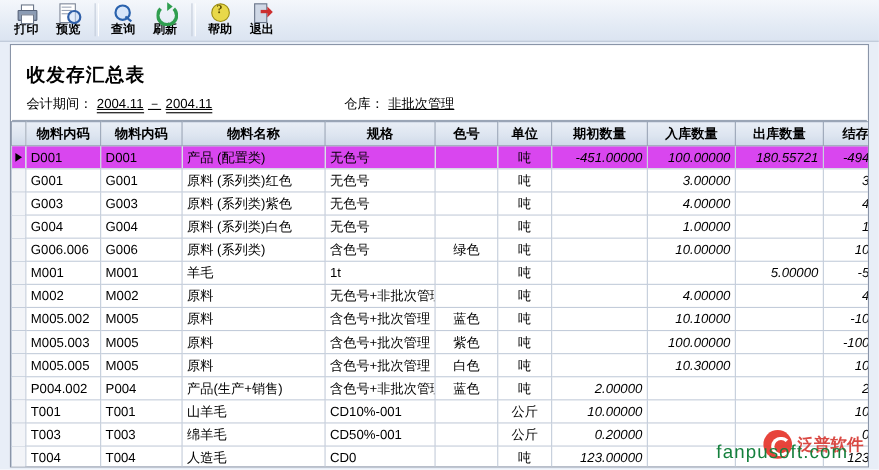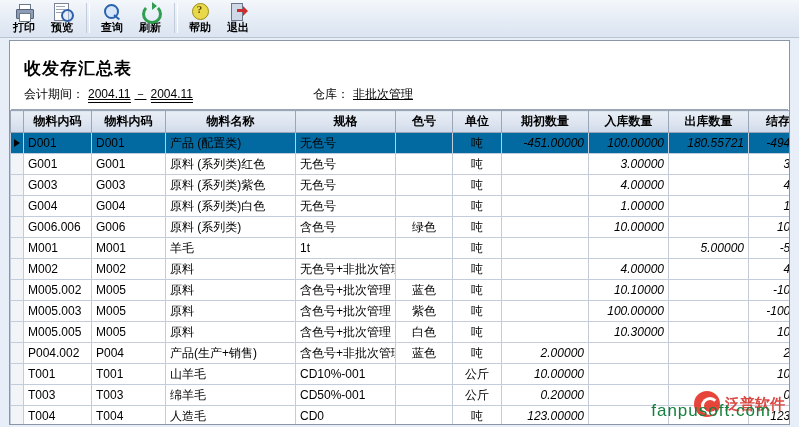--- a/index.html
+++ b/index.html
@@ -173,21 +173,21 @@
     border-top: none;
     height: 20px;
     padding: 0 4px;
     white-space: nowrap;
     overflow: hidden;
   }
   .c-left { text-align: left; }
   .c-right { text-align: right; font-style: italic; }
   .c-center { text-align: center; }
   tr.sel td {
-    background: #0369a1;
+    background: #d946ef;
   }
   .rowmark {
     width: 12px;
     position: relative;
     background: #f2f4f8;
     border-right: 1px solid #c3ccda;
   }
   th.rowmark {
     background: linear-gradient(to bottom, #e9eef6 0%, #dde5f0 55%, #cfd9e8 100%);
   }

